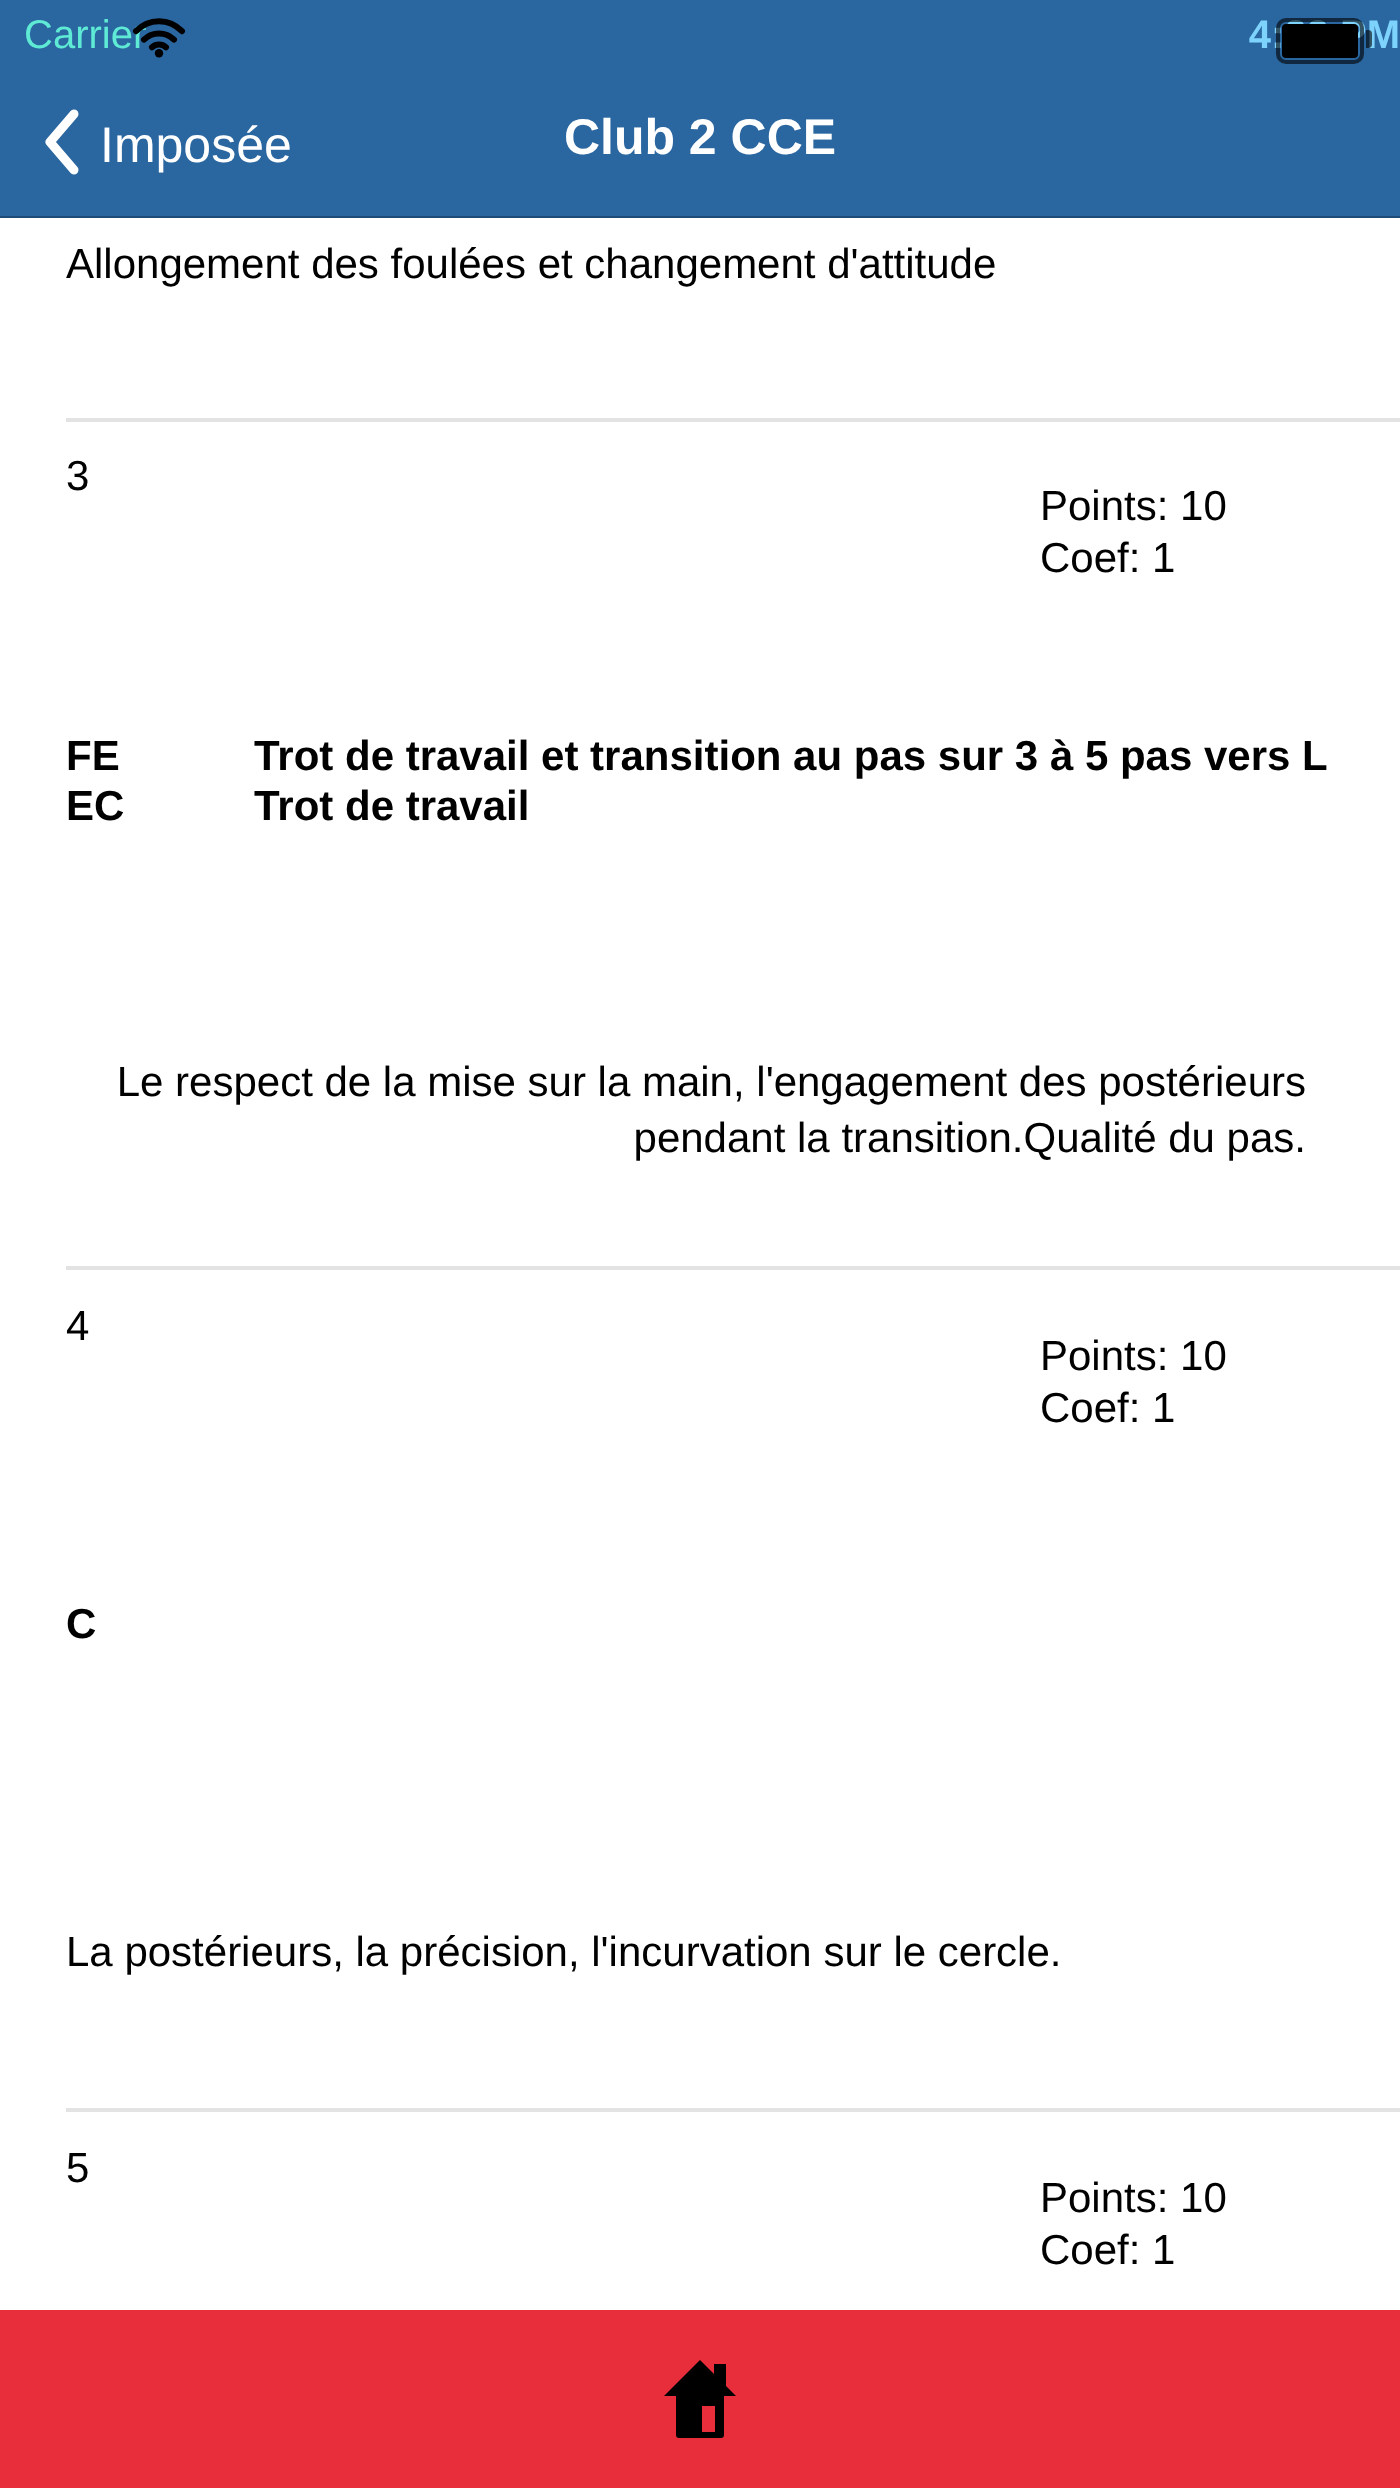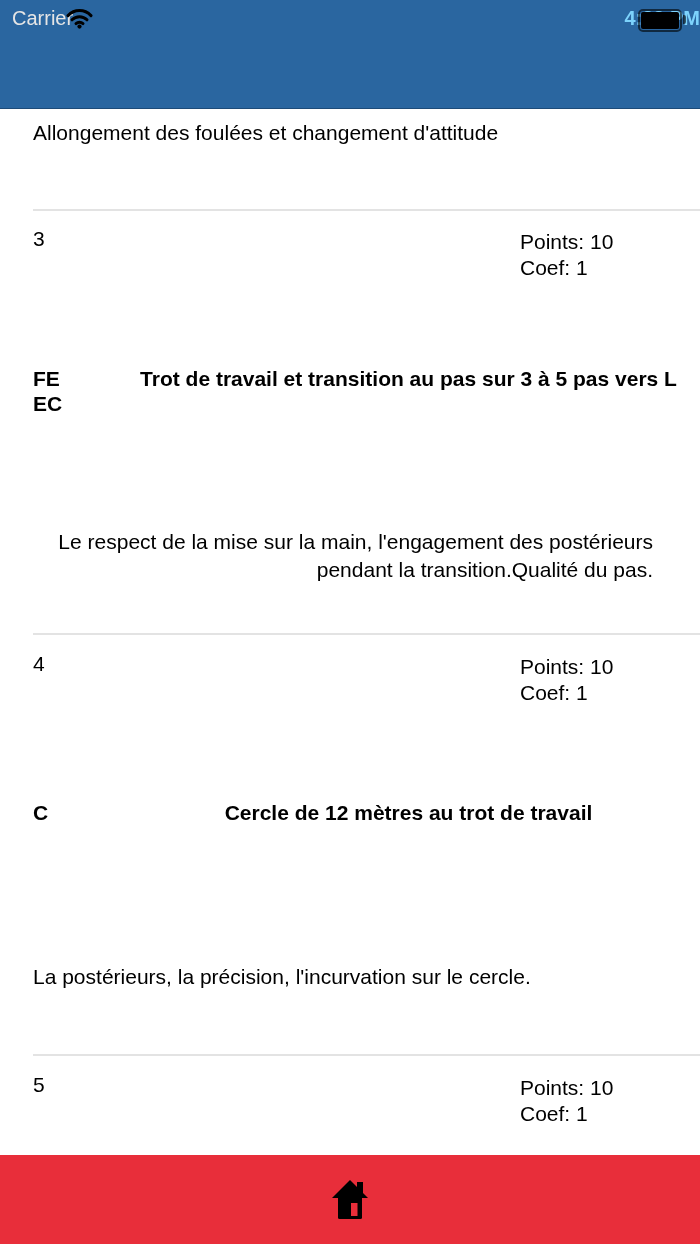--- a/index.html
+++ b/index.html
@@ -11,43 +11,43 @@
     -webkit-font-smoothing:antialiased;
   }
   .screen{position:absolute;inset:0;}
 
   
   .header{
     position:absolute;top:0;left:0;width:700px;height:108px;
     background:#2A66A0;border-bottom:1px solid #1d4b78;
   }
   .status-bar{position:absolute;top:0;left:0;width:700px;height:38px;}
-  .carrier{position:absolute;left:12px;top:7px;font-size:20px;color:#e5e5e5;}
+  .carrier{position:absolute;left:12px;top:7px;font-size:20px;color:#5eead4;}
   .wifi{position:absolute;left:66px;top:9px;}
   .status-time{position:absolute;left:0;right:0;top:7px;text-align:right;font-size:20px;font-weight:600;color:#7dd3fc;}
   .battery{position:absolute;right:18px;top:9px;width:38px;height:17px;border:2px solid rgba(0,0,0,0.6);border-radius:5px;padding:1px;}
   .battery-fill{width:100%;height:100%;background:#000;border-radius:2px;}
   .battery-nub{position:absolute;right:-6px;top:4px;width:3px;height:9px;background:rgba(0,0,0,0.6);border-radius:0 2px 2px 0;}
 
   .nav-bar{position:absolute;top:38px;left:0;width:700px;height:70px;}
   .back-button{position:absolute;left:20px;top:15px;display:flex;align-items:center;gap:8px;color:#fff;cursor:pointer;}
   .back-label{font-size:25px;}
   .nav-title{position:absolute;left:0;right:0;top:17px;margin:0;text-align:center;font-size:25px;font-weight:700;color:#fff;}
 
   
   .content{position:absolute;top:109px;left:0;width:700px;height:1046px;background:#fff;font-size:21px;}
   .abs{position:absolute;}
   .divider{position:absolute;left:33px;right:0;height:2px;background:#E3E3E3;}
   .num{left:33px;}
-  .score-col{left:520px;line-height:26px;}
+  .score-col{left:520px;line-height:26px;margin-top:12px;}
   .score-col span{display:block;}
   .movements{left:33px;right:10px;line-height:25px;font-weight:bold;}
   .movement-line{display:flex;}
   .movement-letter{width:94px;flex:0 0 94px;}
-  .movement-desc{flex:1;text-align:center;}
+  .movement-desc{flex:1;}
   .remark{left:33px;width:620px;line-height:28px;}
 
   
   .tab-bar{
     position:absolute;top:1155px;left:0;width:700px;height:89px;
     background:#E82E3A;display:flex;align-items:center;justify-content:center;
   }
   .home-button{background:none;border:none;padding:0;margin:0;cursor:pointer;line-height:0;}
 </style>
 </head>
@@ -65,55 +65,66 @@
           <path d="M10 14.6 C11 13.7 12.2 13.3 13.5 13.3 C14.8 13.3 16 13.7 17 14.6" stroke="#000" stroke-width="3" fill="none" stroke-linecap="round"></path>
           <circle cx="13.5" cy="17.6" r="2.1" fill="#000"></circle>
         </svg>
       </span>
       <span class="status-time">4:23 PM</span>
       <div class="battery">
         <div class="battery-fill"></div>
         <div class="battery-nub"></div>
       </div>
     </div>
+    <nav class="nav-bar">
+      <div class="back-button">
+        <span>
+          <svg width="22" height="36" viewBox="0 0 22 36">
+            <polyline points="17,4 5,18 17,32" fill="none" stroke="#fff" stroke-width="4.5" stroke-linecap="round" stroke-linejoin="round"></polyline>
+          </svg>
+        </span>
+        <span class="back-label">Imposée</span>
+      </div>
+      <h1 class="nav-title">Club 2 CCE</h1>
+    </nav>
   </header>
 
   <main class="content">
 
     <div class="abs remark" style="top:10px;">Allongement des foulées et changement d'attitude</div>
 
     <div class="divider" style="top:100px;"></div>
 
     <div class="abs num" style="top:118px;">3</div>
     <div class="abs score-col" style="top:120px;">
       <span>Points: 10</span>
       <span>Coef: 1</span>
     </div>
     <div class="abs movements" style="top:257px;">
       <div class="movement-line">
         <span class="movement-letter">FE</span>
         <span class="movement-desc">Trot de travail et transition au pas sur 3 à 5 pas vers L</span>
       </div>
       <div class="movement-line">
         <span class="movement-letter">EC</span>
+        <span class="movement-desc">Trot de travail</span>
       </div>
     </div>
     <div class="abs remark" style="top:419px;text-align:right;">Le respect de la mise sur la main, l'engagement des postérieurs pendant la transition.Qualité du pas.</div>
 
     <div class="divider" style="top:524px;"></div>
 
     <div class="abs num" style="top:543px;">4</div>
     <div class="abs score-col" style="top:545px;">
       <span>Points: 10</span>
       <span>Coef: 1</span>
     </div>
     <div class="abs movements" style="top:691px;">
       <div class="movement-line">
         <span class="movement-letter">C</span>
-        <span class="movement-desc">Cercle de 12 mètres au trot de travail</span>
       </div>
     </div>
     <div class="abs remark" style="top:854px;">La postérieurs, la précision, l'incurvation sur le cercle.</div>
 
     <div class="divider" style="top:945px;"></div>
 
     <div class="abs num" style="top:964px;">5</div>
     <div class="abs score-col" style="top:966px;">
       <span>Points: 10</span>
       <span>Coef: 1</span>

